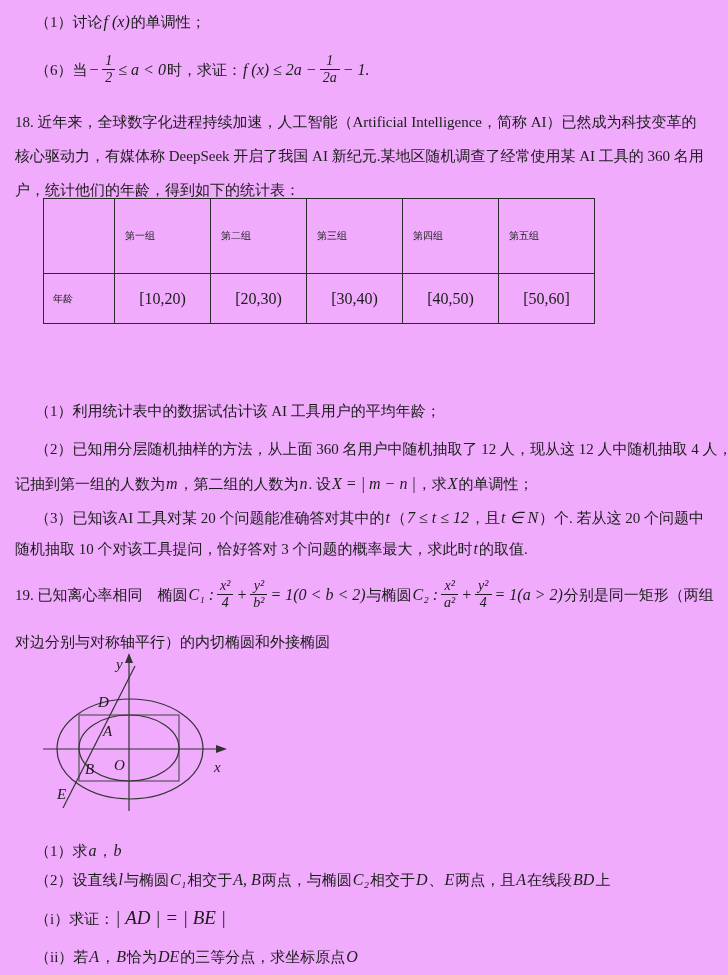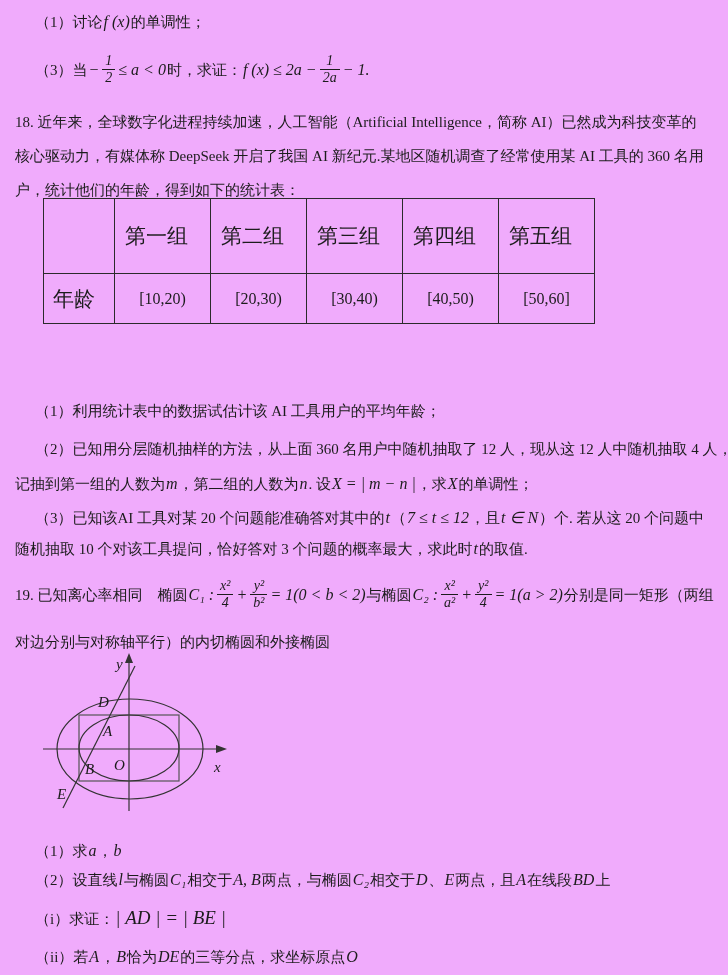--- a/index.html
+++ b/index.html
@@ -14,36 +14,36 @@
   .frac {
     display:inline-block; vertical-align:middle; text-align:center;
     font-family:"Liberation Serif", serif; font-style:italic; font-size:14px;
     line-height:1.15; margin:0 2px; position:relative; top:-2px;
   }
   .fnum,.fden { display:block; padding:0 3px; }
   .fden { border-top:1px solid #1c1c1c; }
   table.stat { position:absolute; left:43px; top:198px; border-collapse:collapse; table-layout:fixed; }
   table.stat td {
     border:1.5px solid #2b2b2b; font-family:"Liberation Serif", serif;
-    font-size:21px; text-align:center; vertical-align:middle; padding:0;
+    font-size:10px; text-align:center; vertical-align:middle; padding:0;
   }
   table.stat td.lab { text-align:left; padding-left:9px; }
   table.stat tr.hdr td { text-align:left; padding-left:10px; }
   table.stat td.iv { font-size:16px;margin-left:14px; }
   svg text { font-family:"Liberation Serif", serif; font-style:italic; font-size:15px; fill:#1c1c1c; }
 </style>
 </head>
 <body>
 
 <div id="page">
 
   <div class="line" style="left:35px; top:11px;"><span class="cn">（1）讨论</span><span class="m">f (x)</span><span class="cn">的单调性；</span></div>
 
   <div class="line" style="left:35px; top:55px;">
-    <span class="cn">（3）当</span><span class="m">−</span><span class="frac"><span class="fnum">1</span><span class="fden">2</span></span><span class="m">≤ a &lt; 0</span><span class="cn">时，求证：</span><span class="m">f (x) ≤ 2a −</span><span class="frac"><span class="fnum">1</span><span class="fden">2a</span></span><span class="m">− 1.</span>
+    <span class="cn">（6）当</span><span class="m">−</span><span class="frac"><span class="fnum">1</span><span class="fden">2</span></span><span class="m">≤ a &lt; 0</span><span class="cn">时，求证：</span><span class="m">f (x) ≤ 2a −</span><span class="frac"><span class="fnum">1</span><span class="fden">2a</span></span><span class="m">− 1.</span>
   </div>
 
   <div class="line cn" style="left:15px; top:111px;">18. 近年来，全球数字化进程持续加速，人工智能（Artificial Intelligence，简称 AI）已然成为科技变革的</div>
   <div class="line cn" style="left:15px; top:145px;">核心驱动力，有媒体称 DeepSeek 开启了我国 AI 新纪元.某地区随机调查了经常使用某 AI 工具的 360 名用</div>
   <div class="line cn" style="left:15px; top:179px;">户，统计他们的年龄，得到如下的统计表：</div>
 
   <table class="stat">
     <colgroup>
       <col style="width:71px">
         <col style="width:96px">

